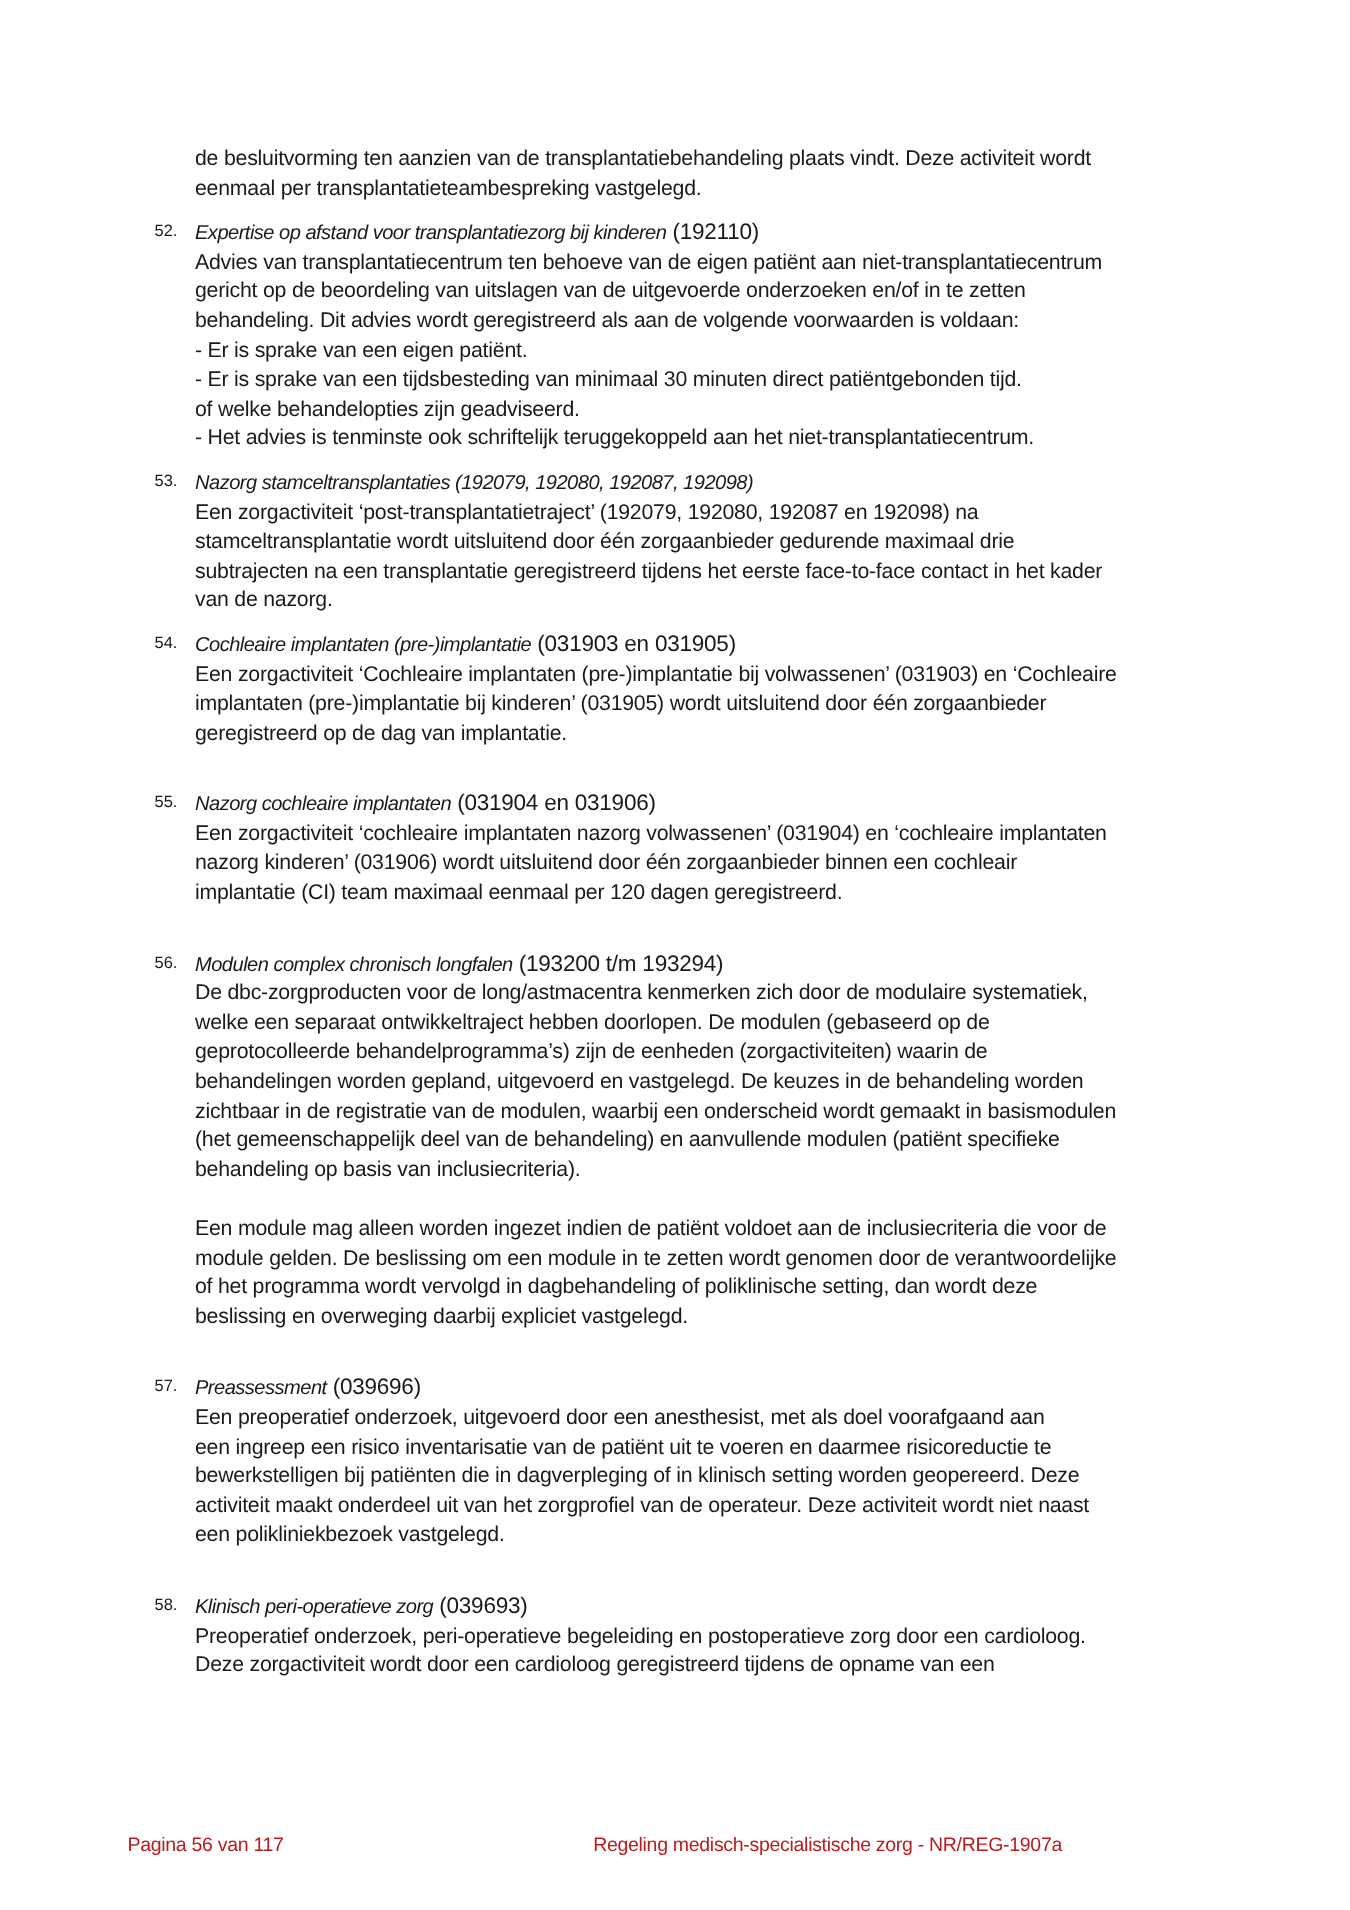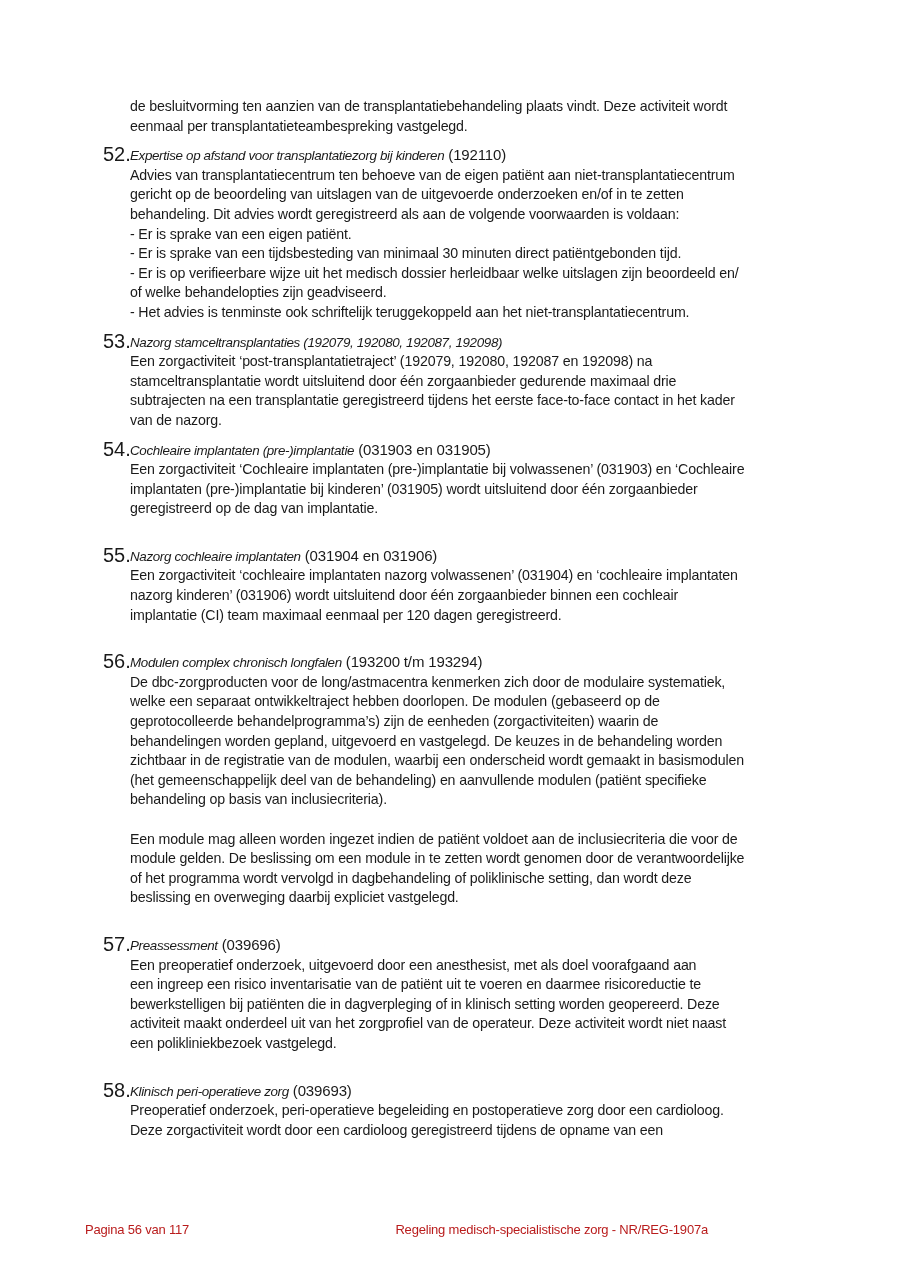--- a/index.html
+++ b/index.html
@@ -4,21 +4,21 @@
 <style>
   html, body { margin: 0; padding: 0; background: #ffffff; }
   body { width: 900px; height: 1273px; position: relative; overflow: hidden;
          font-family: "DejaVu Sans Condensed", "Liberation Sans", sans-serif; color: #1a1a1a; }
   .page { position: absolute; left: 0; top: 11px; width: 792px; height: 1273px; }
   .content { position: absolute; left: 130px; top: 86px; width: 700px;
              font-family: "Liberation Sans", sans-serif; font-size: 14.2px; line-height: 19.6px;
              letter-spacing: -0.15px; }
   .para { margin: 0; }
   .item { position: relative; margin-top: 9px; }
-  .item .num { position: absolute; left: -27px; top: 0; font-size: 20px; line-height: 19.6px; letter-spacing: 0; }
+  .item .num { position: absolute; left: -27px; top: 0; font-size: 11px; line-height: 19.6px; letter-spacing: 0; }
   .item .title { font-style: italic; font-size: 13.4px; letter-spacing: -0.35px; }
   .item .codes { font-style: normal; font-size: 15px; }
   .line { display: block; white-space: nowrap; }
   .gap-lg { margin-top: 27px; }
   .blank { height: 19.6px; }
   .footer { position: absolute; top: 1211px; font-family: "Liberation Sans", sans-serif;
             font-size: 13px; letter-spacing: -0.2px; color: #b91c1c; }
   .footer.left { left: 85px; }
   .footer.right { right: 84px; }
 </style>
@@ -34,21 +34,20 @@
     </div>
 
     <div class="item">
       <span class="num">52.</span>
       <span class="line"><span class="title">Expertise op afstand voor transplantatiezorg bij kinderen</span><span class="codes"> (192110)</span></span>
       <span class="line">Advies van transplantatiecentrum ten behoeve van de eigen patiënt aan niet-transplantatiecentrum</span>
       <span class="line">gericht op de beoordeling van uitslagen van de uitgevoerde onderzoeken en/of in te zetten</span>
       <span class="line">behandeling. Dit advies wordt geregistreerd als aan de volgende voorwaarden is voldaan:</span>
       <span class="line">- Er is sprake van een eigen patiënt.</span>
       <span class="line">- Er is sprake van een tijdsbesteding van minimaal 30 minuten direct patiëntgebonden tijd.</span>
-      <span class="line">-  Er is op verifieerbare wijze uit het medisch dossier herleidbaar welke uitslagen zijn beoordeeld en/</span>
       <span class="line">of welke behandelopties zijn geadviseerd.</span>
       <span class="line">-  Het advies is tenminste ook schriftelijk teruggekoppeld aan het niet-transplantatiecentrum.</span>
     </div>
 
     <div class="item">
       <span class="num">53.</span>
       <span class="line"><span class="title">Nazorg stamceltransplantaties (192079, 192080, 192087, 192098)</span><span class="codes"></span></span>
       <span class="line">Een zorgactiviteit ‘post-transplantatietraject’ (192079, 192080, 192087 en 192098) na</span>
       <span class="line">stamceltransplantatie wordt uitsluitend door één zorgaanbieder gedurende maximaal drie</span>
       <span class="line">subtrajecten na een transplantatie geregistreerd tijdens het eerste face-to-face contact in het kader</span>

